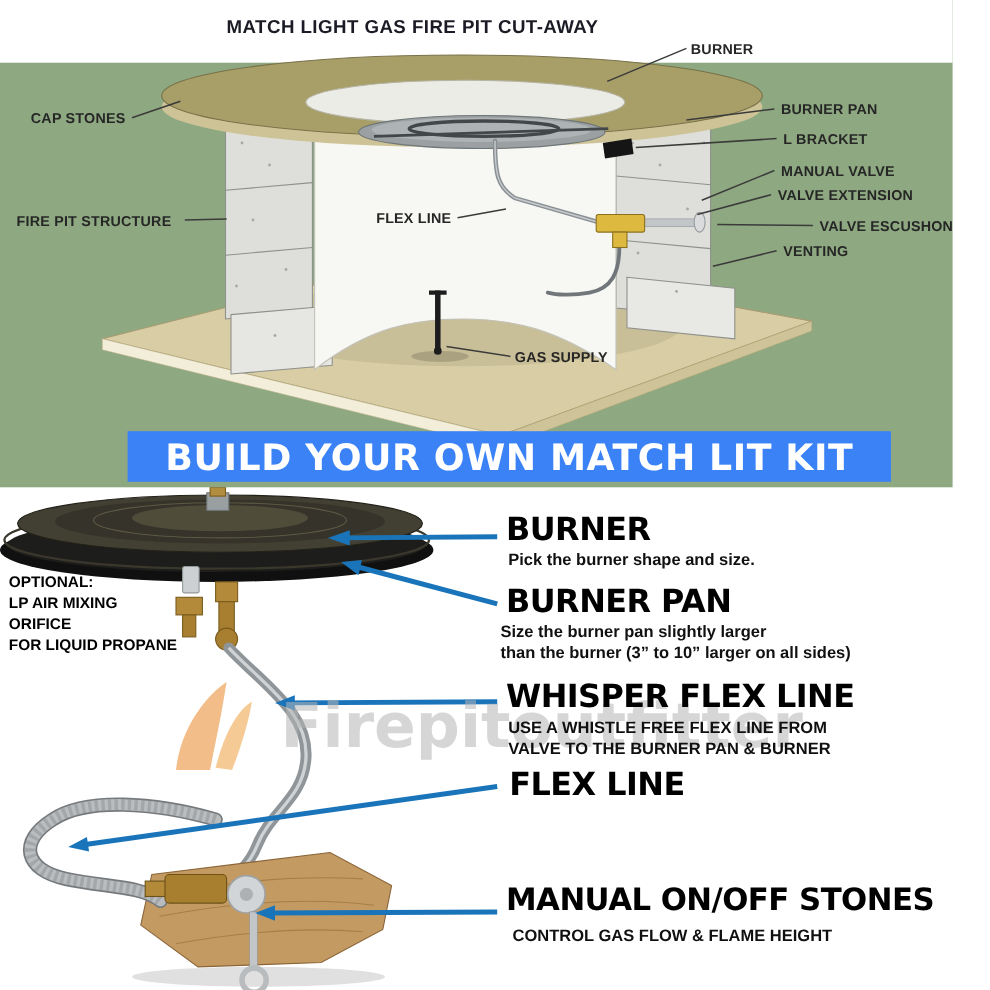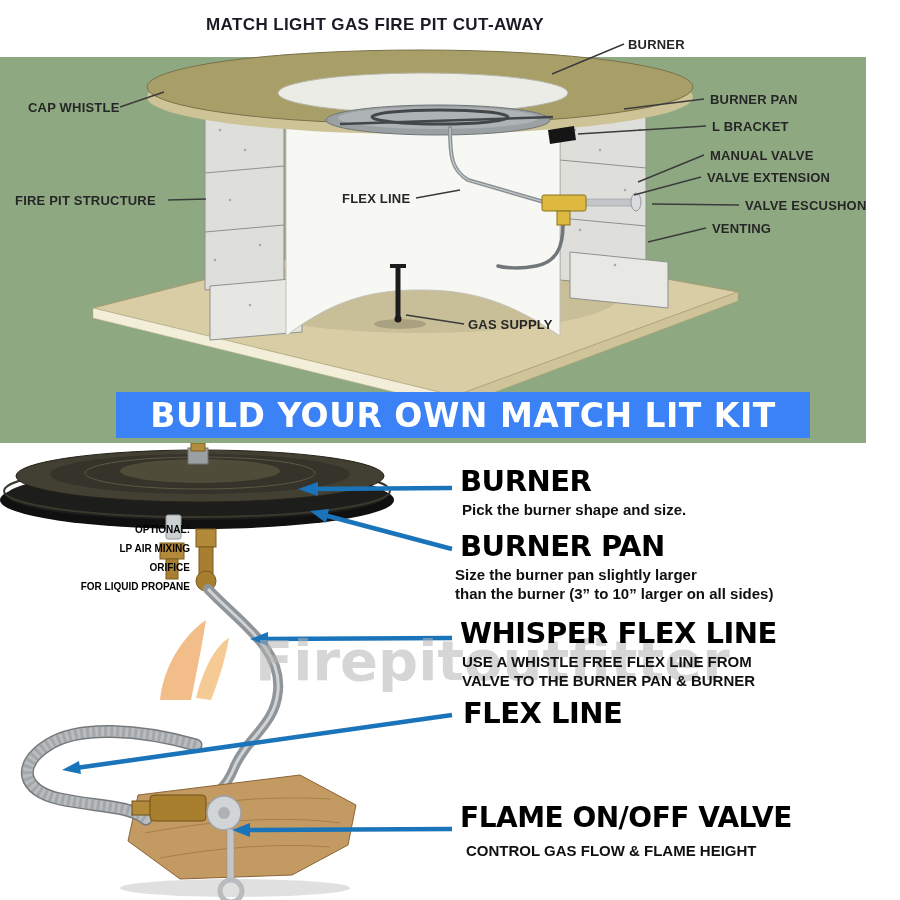--- a/index.html
+++ b/index.html
@@ -14,22 +14,22 @@
   .lbl{position:absolute;font-size:13px;font-weight:bold;color:#262626;
        letter-spacing:.2px;white-space:nowrap;}
   .banner{position:absolute;left:95px;top:392px;width:694px;height:46px;background:#3b82f6;
           display:flex;align-items:center;justify-content:center;color:#fff;
           font-family:"DejaVu Sans",sans-serif;font-weight:bold;font-size:33px;letter-spacing:.5px;margin-left:21px;}
   .h1{position:absolute;font-family:"DejaVu Sans",sans-serif;font-weight:bold;font-size:29px;
       color:#000;letter-spacing:-0.5px;white-space:nowrap;z-index:4;}
   .h1.small{font-size:28px;}
   .desc{position:absolute;font-size:15px;font-weight:bold;color:#101010;line-height:19px;
         white-space:nowrap;z-index:4;}
-  .optional{position:absolute;left:8px;top:520px;width:182px;text-align:right;
-            font-size:10px;font-weight:bold;color:#000;line-height:19px;z-index:4;}
+  .optional{position:absolute;left:8px;top:520px;width:182px;text-align:left;
+            font-size:14px;font-weight:bold;color:#000;line-height:19px;z-index:4;}
   .watermark{position:absolute;left:150px;top:616px;display:flex;align-items:center;gap:23px;
              opacity:.55;z-index:3;pointer-events:none;}
   .watermark span{font-family:"DejaVu Sans",sans-serif;font-weight:bold;font-size:56px;color:#b5b5b5;}
 </style>
 </head>
 <body>
 
 <div class="page">
 
   <div class="top-bg"></div>
@@ -128,21 +128,21 @@
       <line x1="706" y1="228" x2="648" y2="242"></line>
       <line x1="168" y1="200" x2="206" y2="199"></line>
       <line x1="416" y1="198" x2="460" y2="190"></line>
       <line x1="464" y1="324" x2="406" y2="315"></line>
     </g>
   </svg>
 
   <div class="title">MATCH LIGHT GAS FIRE PIT CUT-AWAY</div>
 
   <div class="lbl" style="left:628px;top:37px">BURNER</div>
-  <div class="lbl" style="left:28px;top:100px">CAP WHISTLE</div>
+  <div class="lbl" style="left:28px;top:100px">CAP STONES</div>
   <div class="lbl" style="left:710px;top:92px">BURNER PAN</div>
   <div class="lbl" style="left:712px;top:119px">L BRACKET</div>
   <div class="lbl" style="left:710px;top:148px">MANUAL VALVE</div>
   <div class="lbl" style="left:707px;top:170px">VALVE EXTENSION</div>
   <div class="lbl" style="left:745px;top:198px">VALVE ESCUSHON</div>
   <div class="lbl" style="left:712px;top:221px">VENTING</div>
   <div class="lbl" style="left:15px;top:193px">FIRE PIT STRUCTURE</div>
   <div class="lbl" style="left:342px;top:191px">FLEX LINE</div>
   <div class="lbl" style="left:468px;top:317px">GAS SUPPLY</div>
 
@@ -244,16 +244,16 @@
   </div>
 
   <div class="h1" style="left:460px;top:616px">WHISPER FLEX LINE</div>
   <div class="desc" style="left:462px;top:652px">
     <div>USE A WHISTLE FREE FLEX LINE FROM</div>
     <div>VALVE TO THE BURNER PAN &amp; BURNER</div>
   </div>
 
   <div class="h1" style="left:463px;top:696px">FLEX LINE</div>
 
-  <div class="h1 small" style="left:460px;top:801px">FLAME ON/OFF VALVE</div>
+  <div class="h1 small" style="left:460px;top:801px">MANUAL ON/OFF STONES</div>
   <div class="desc" style="left:466px;top:841px">CONTROL GAS FLOW &amp; FLAME HEIGHT</div>
 
 </div>
 
 </body></html>

